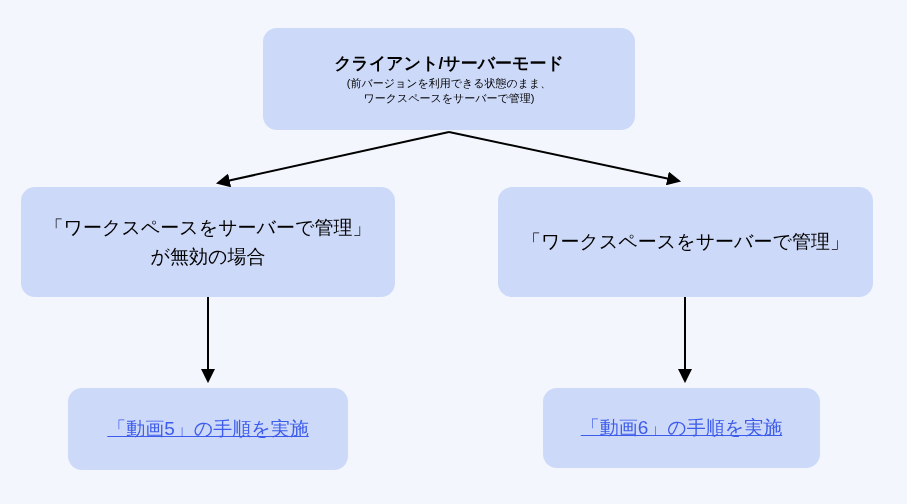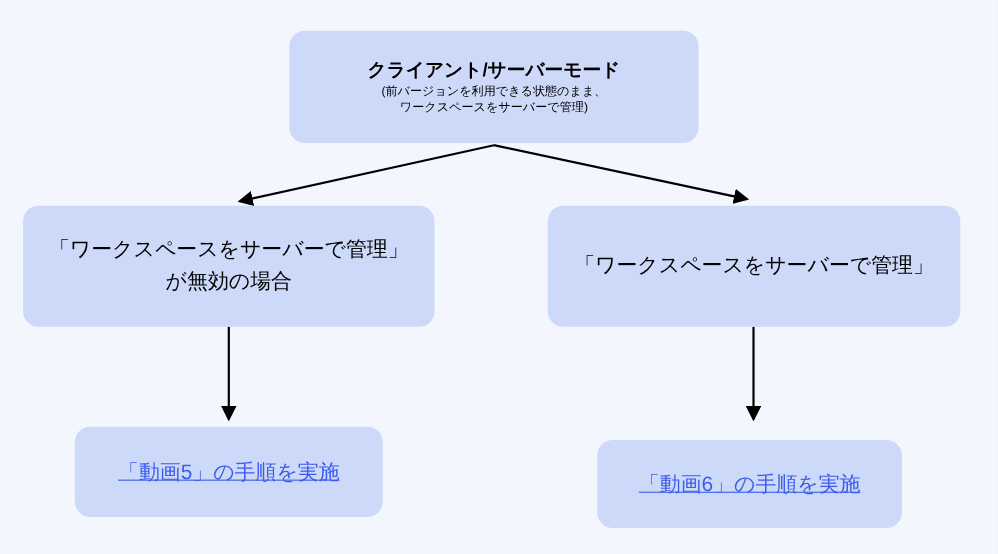--- a/index.html
+++ b/index.html
@@ -76,21 +76,20 @@
     left: 68px;
     top: 388px;
     width: 280px;
     height: 82px;
   }
   .node-action-right {
     left: 543px;
     top: 388px;
     width: 277px;
     height: 80px;
-    margin-top: 12px;
   }
   .action-link {
     color: #3d5ceb;
     text-decoration: underline;
     font-size: 19px;
     cursor: pointer;
     white-space: nowrap;
   }
   .branch-line {
     white-space: nowrap;

